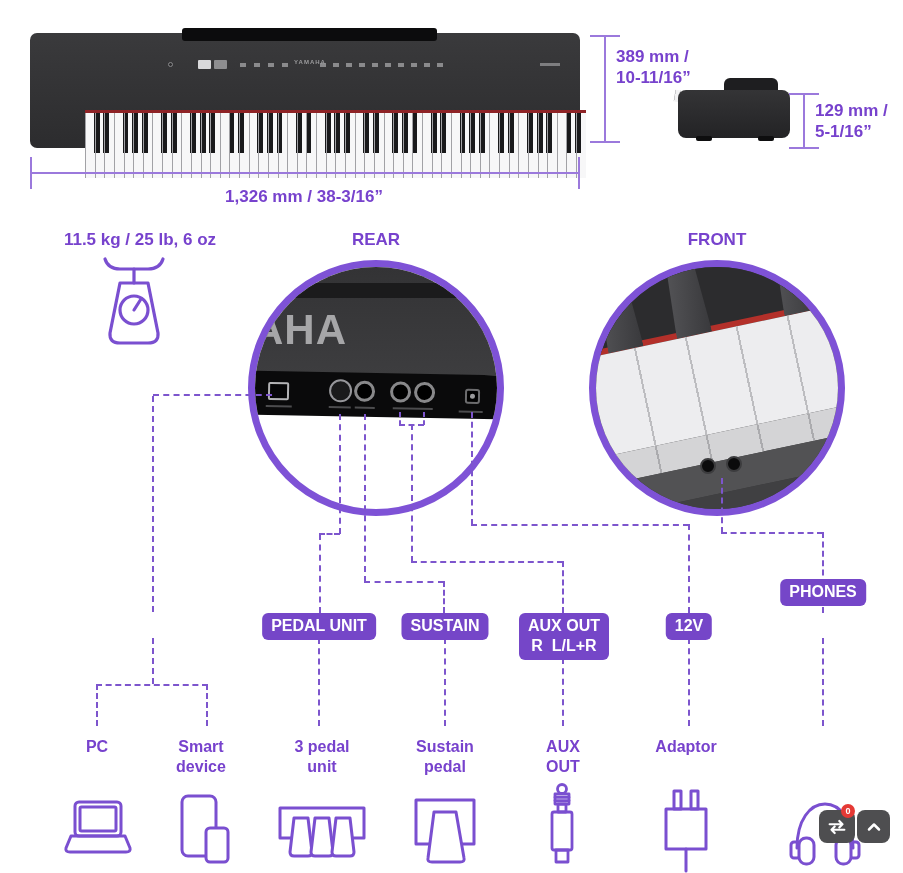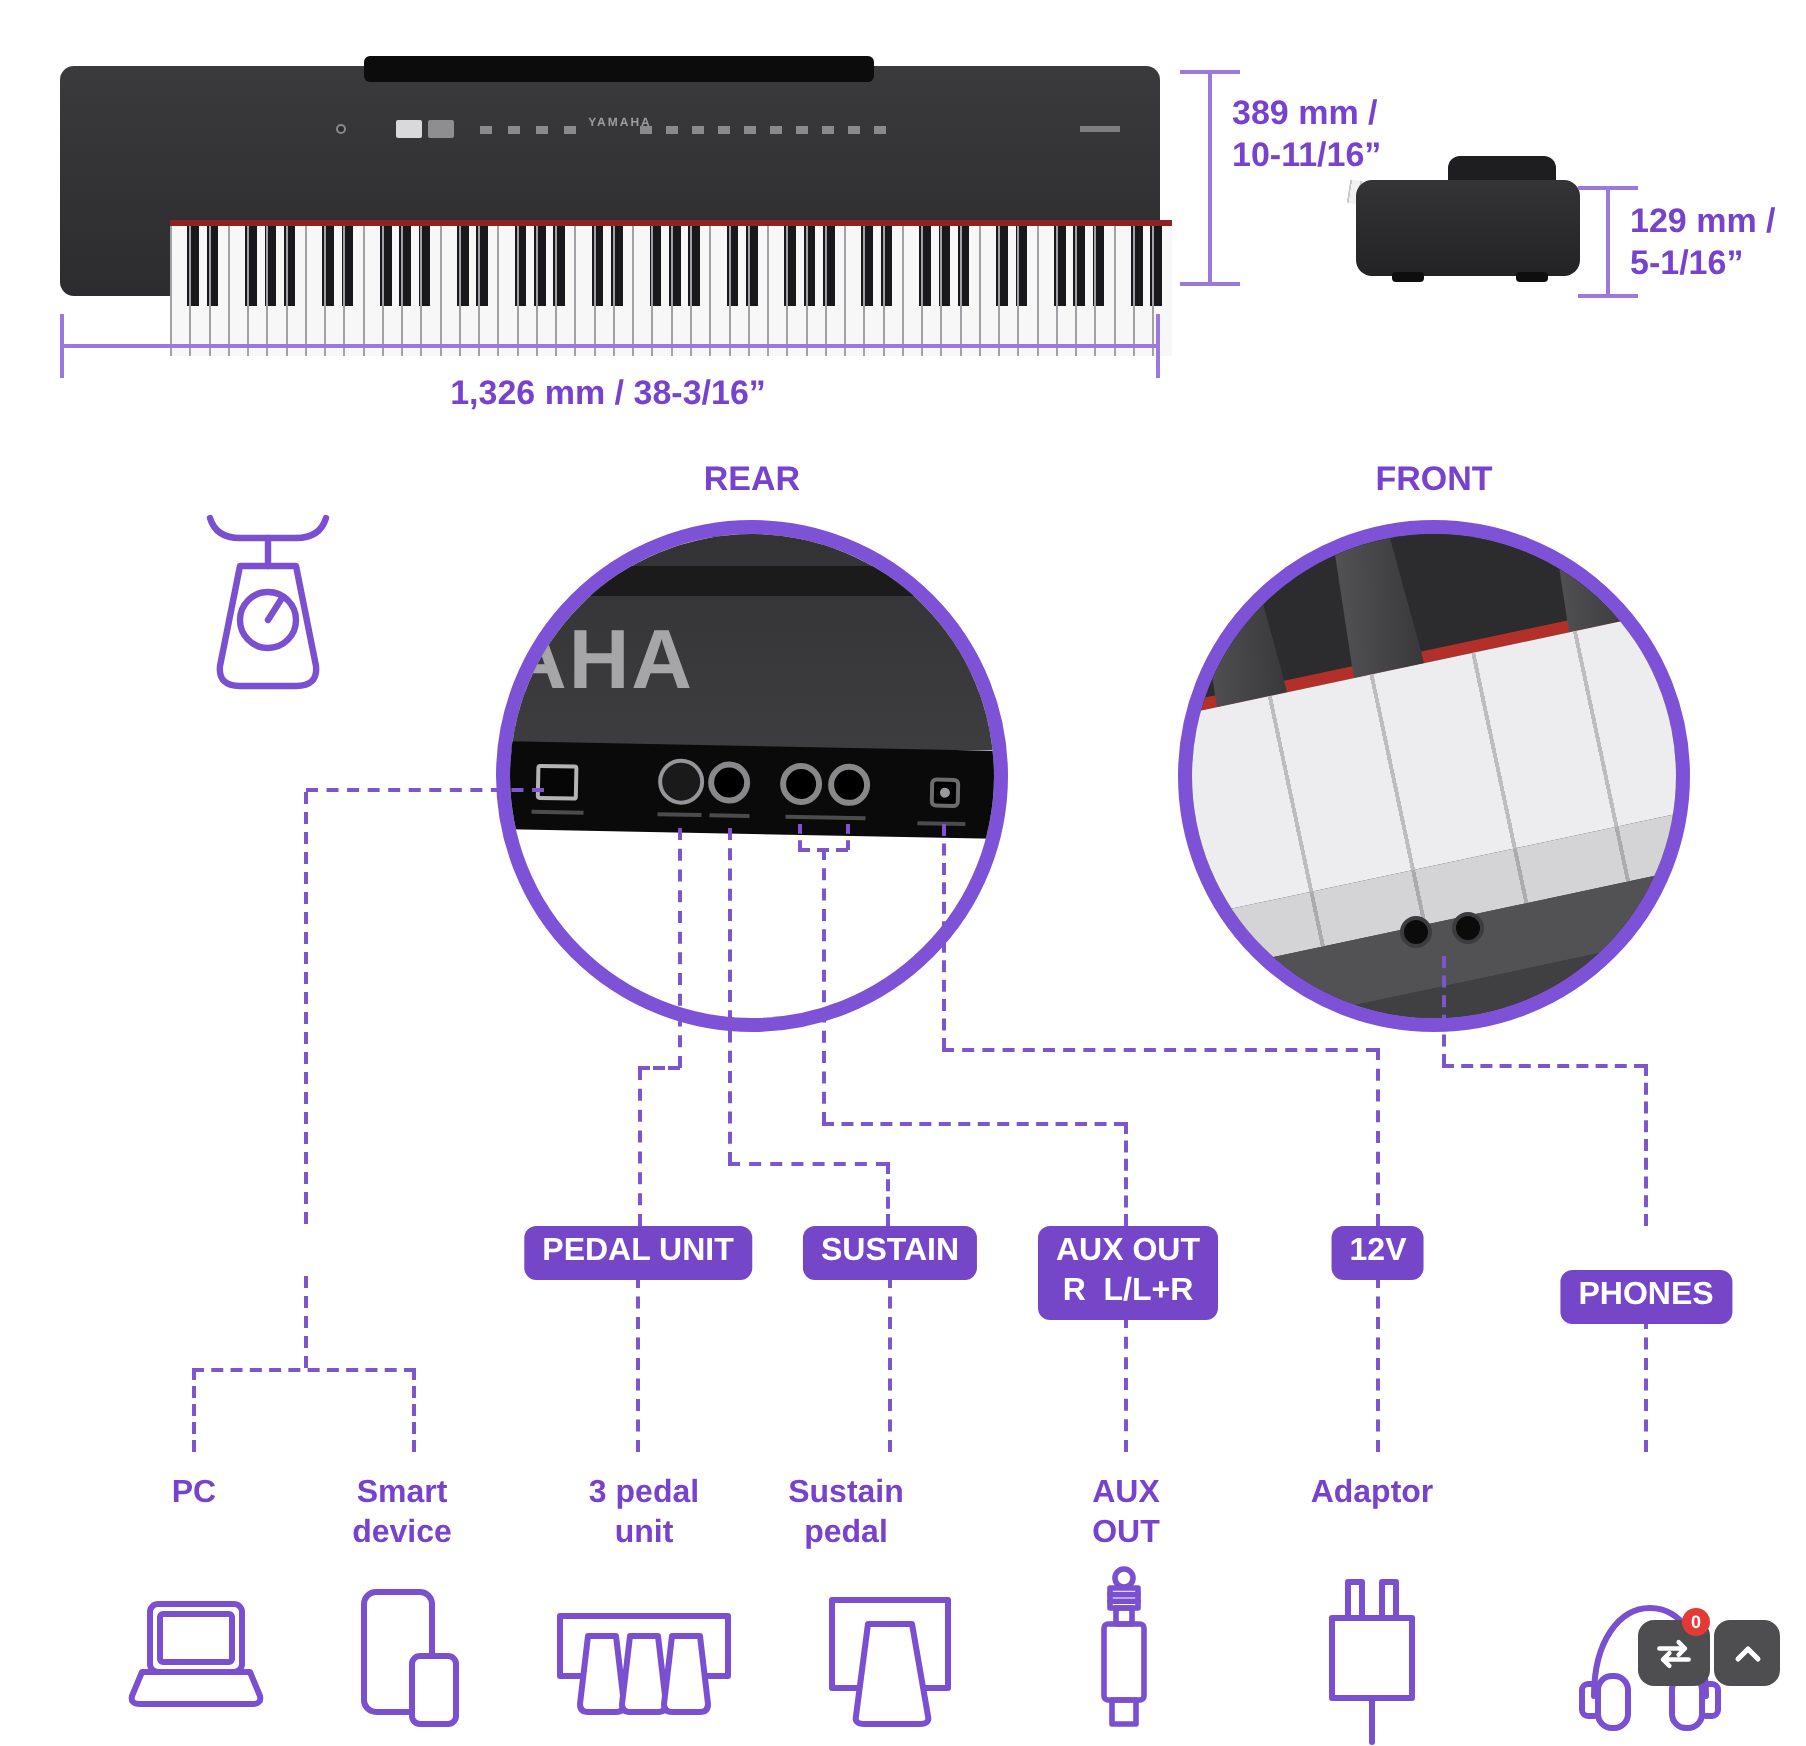--- a/index.html
+++ b/index.html
@@ -100,20 +100,21 @@
   <div class="abs ptxt" style="left:815px;top:100px">
     <div>129 mm /</div>
     <div>5-1/16”</div>
   </div>
 
   <div class="abs dimv" style="left:30px;top:157px;height:32px"></div>
   <div class="abs dimh" style="left:31px;top:172px;width:547px"></div>
   <div class="abs dimv" style="left:578px;top:157px;height:32px"></div>
   <div class="abs ptxt center" style="left:30px;top:186px;width:548px">1,326 mm / 38-3/16”</div>
 
+  <div class="abs ptxt center" style="left:40px;top:229px;width:200px">11.5 kg / 25 lb, 6 oz</div>
   <div class="abs icon-svg" style="left:98px;top:255px;width:72px;height:95px">
     <svg viewBox="0 0 72 95" fill="none" stroke="currentColor" stroke-width="3.2" stroke-linecap="round" stroke-linejoin="round">
       <path d="M7 4 Q10 14 22 14 L50 14 Q62 14 65 4"></path>
       <path d="M36 14 L36 28"></path>
       <path d="M22 28 L50 28 L60 78 Q61 88 50 88 L22 88 Q11 88 12 78 Z"></path>
       <circle cx="36" cy="55" r="14"></circle>
       <path d="M36 55 L43 44"></path>
     </svg>
   </div>
 
@@ -190,26 +191,26 @@
   <i class="dl v" style="left:822px;top:532px;height:81px"></i>
   <i class="dl v" style="left:822px;top:638px;height:88px"></i>
 
   <div class="badge" style="left:319px;top:613px">PEDAL UNIT</div>
   <div class="badge" style="left:445px;top:613px">SUSTAIN</div>
   <div class="badge" style="left:564px;top:613px">
     <span>AUX OUT</span>
     <span class="l2">R  L/L+R</span>
   </div>
   <div class="badge" style="left:689px;top:613px">12V</div>
-  <div class="badge" style="left:823px;top:635px">PHONES</div>
+  <div class="badge" style="left:823px;top:579px">PHONES</div>
 
   <div class="dev-label" style="left:97px;top:737px;width:60px">PC</div>
   <div class="dev-label" style="left:201px;top:737px;width:72px">Smart device</div>
   <div class="dev-label" style="left:322px;top:737px;width:80px">3 pedal unit</div>
-  <div class="dev-label" style="left:423px;top:737px;width:80px">Sustain pedal</div>
+  <div class="dev-label" style="left:445px;top:737px;width:80px">Sustain pedal</div>
   <div class="dev-label" style="left:563px;top:737px;width:58px">AUX OUT</div>
   <div class="dev-label" style="left:686px;top:737px;width:90px">Adaptor</div>
 
   <div class="icon-svg" style="left:58px;top:796px;width:80px;height:70px">
     <svg viewBox="0 0 80 70" fill="none" stroke="currentColor" stroke-width="3" stroke-linecap="round" stroke-linejoin="round">
       <rect x="17" y="6" width="46" height="34" rx="4"></rect>
       <rect x="22" y="11" width="36" height="24" rx="1.5"></rect>
       <path d="M13 40 L67 40 L72 52 Q73 56 68 56 L12 56 Q7 56 8 52 Z"></path>
     </svg>
   </div>

